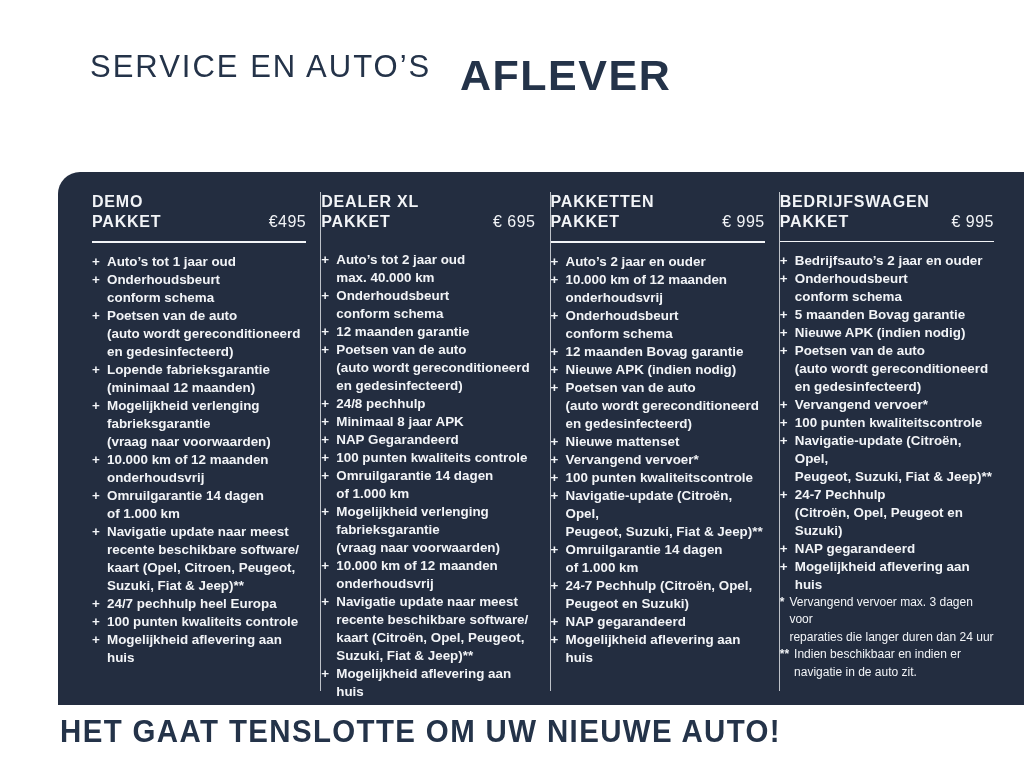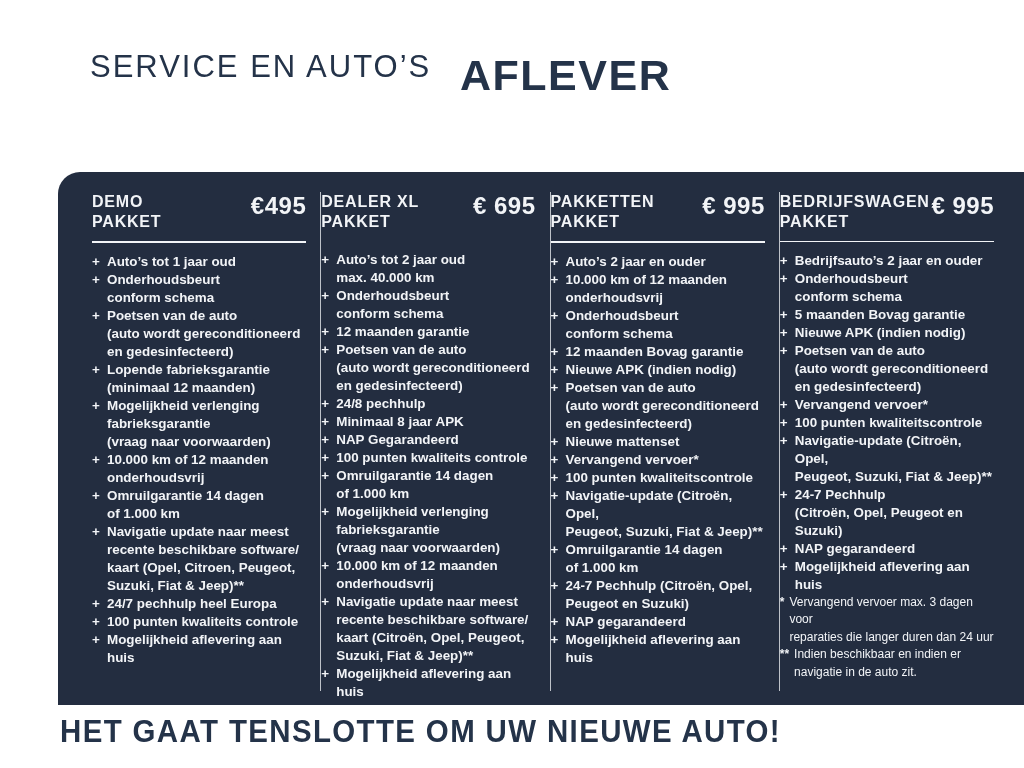--- a/index.html
+++ b/index.html
@@ -38,23 +38,23 @@
     border-radius:22px 0 0 0;
     display:flex;
     padding:20px 16px 14px 34px;
     color:var(--text);
   }
   .col{
     flex:1 1 0;display:flex;flex-direction:column;min-width:0;
     padding-right:14px;
   }
   .col + .col{border-left:1px solid var(--divider);}
-  .col-head{display:flex;justify-content:space-between;}
+  .col-head{display:flex;justify-content:space-between;align-items:flex-end;}
   .col-title{font-size:16px;font-weight:700;letter-spacing:0.8px;line-height:1.25;}
-  .col-price{font-size:24px;font-weight:700;letter-spacing:0.5px;white-space:nowrap;padding-bottom:1px;}
+  .col-price{font-size:16px;font-weight:400;letter-spacing:0.5px;white-space:nowrap;padding-bottom:1px;}
   .rule{height:2px;background:var(--text);margin:9px 0 10px;}
   .items{list-style:none;margin:0;padding:0;font-size:13.4px;font-weight:600;line-height:18px;}
   .item{display:flex;}
   .plus{width:15px;flex:none;}
   .txt{flex:1;}
   .footnotes{margin-top:auto;font-size:12px;font-weight:500;line-height:17.5px;padding-bottom:10px;}
   .fn{display:flex;}
   .fn-mark{flex:none;margin-right:5px;font-weight:700;}
   
   .slogan{

